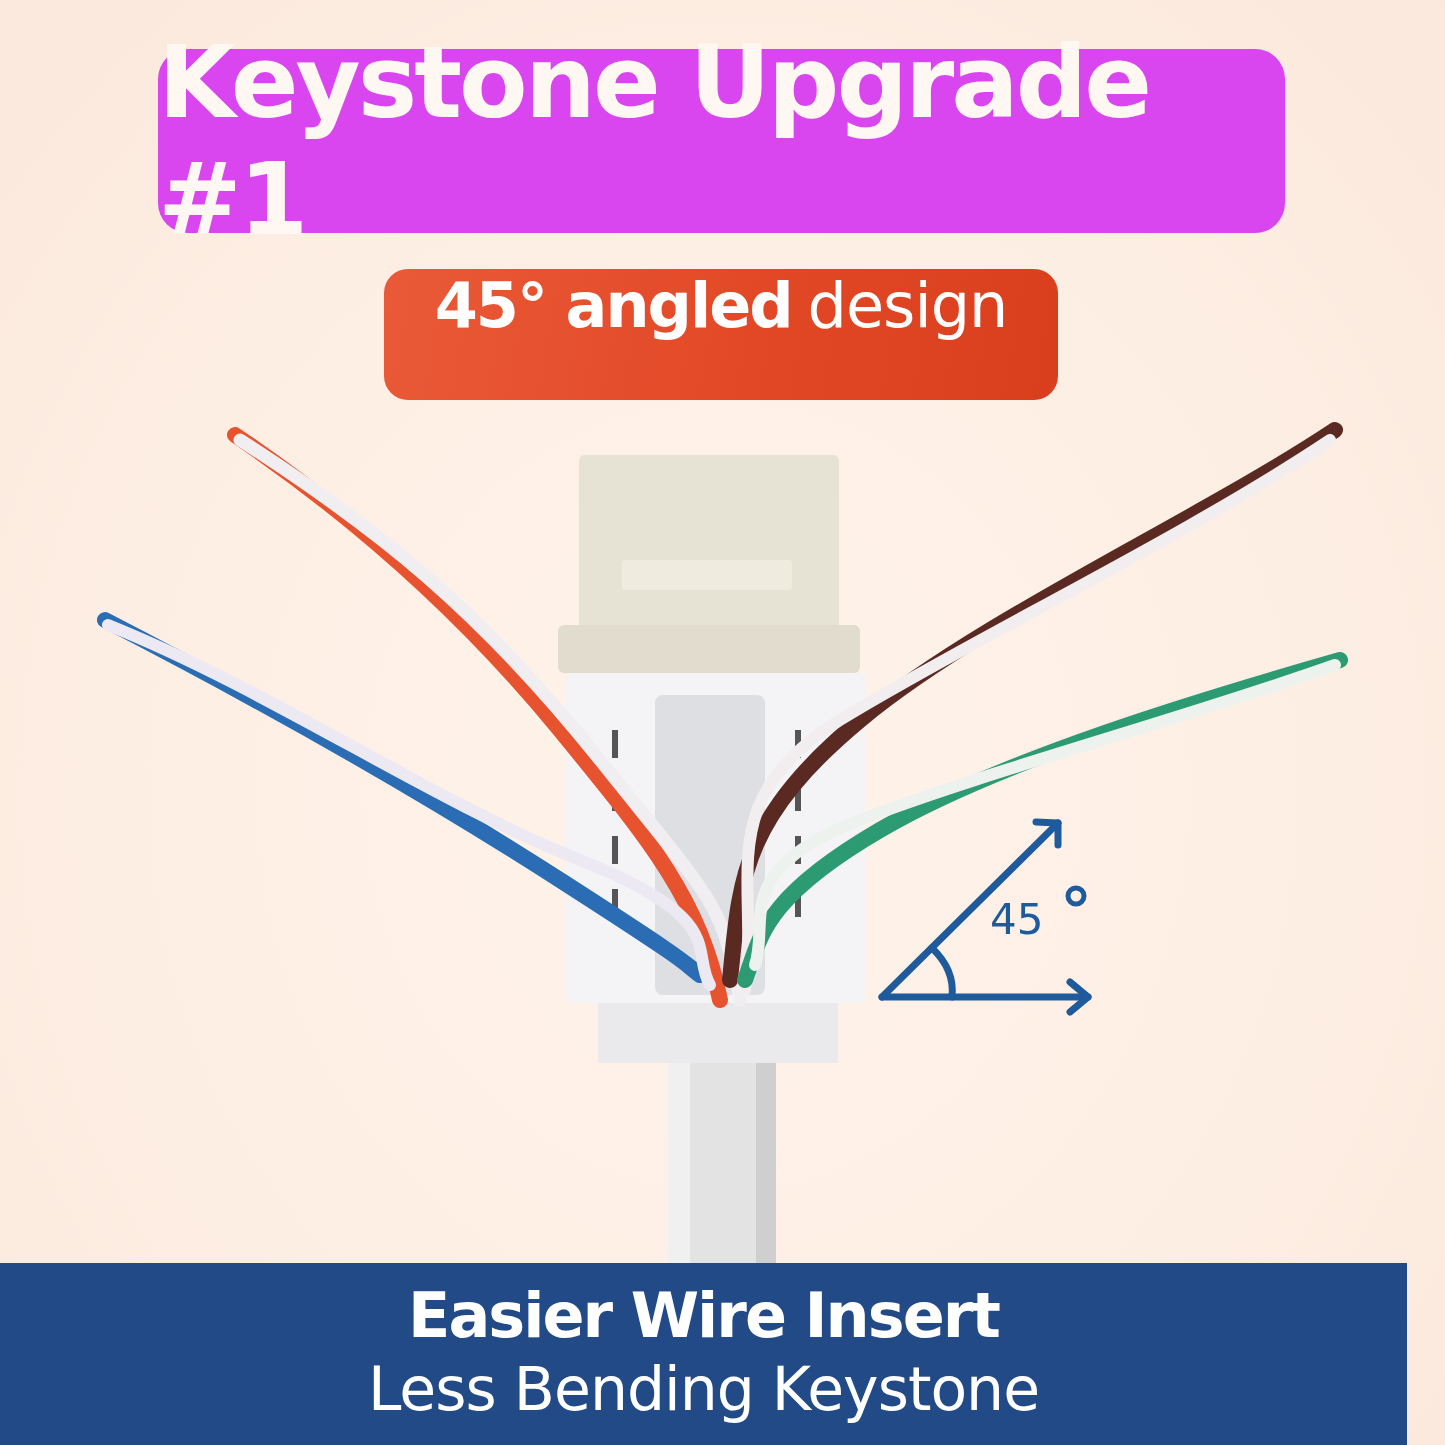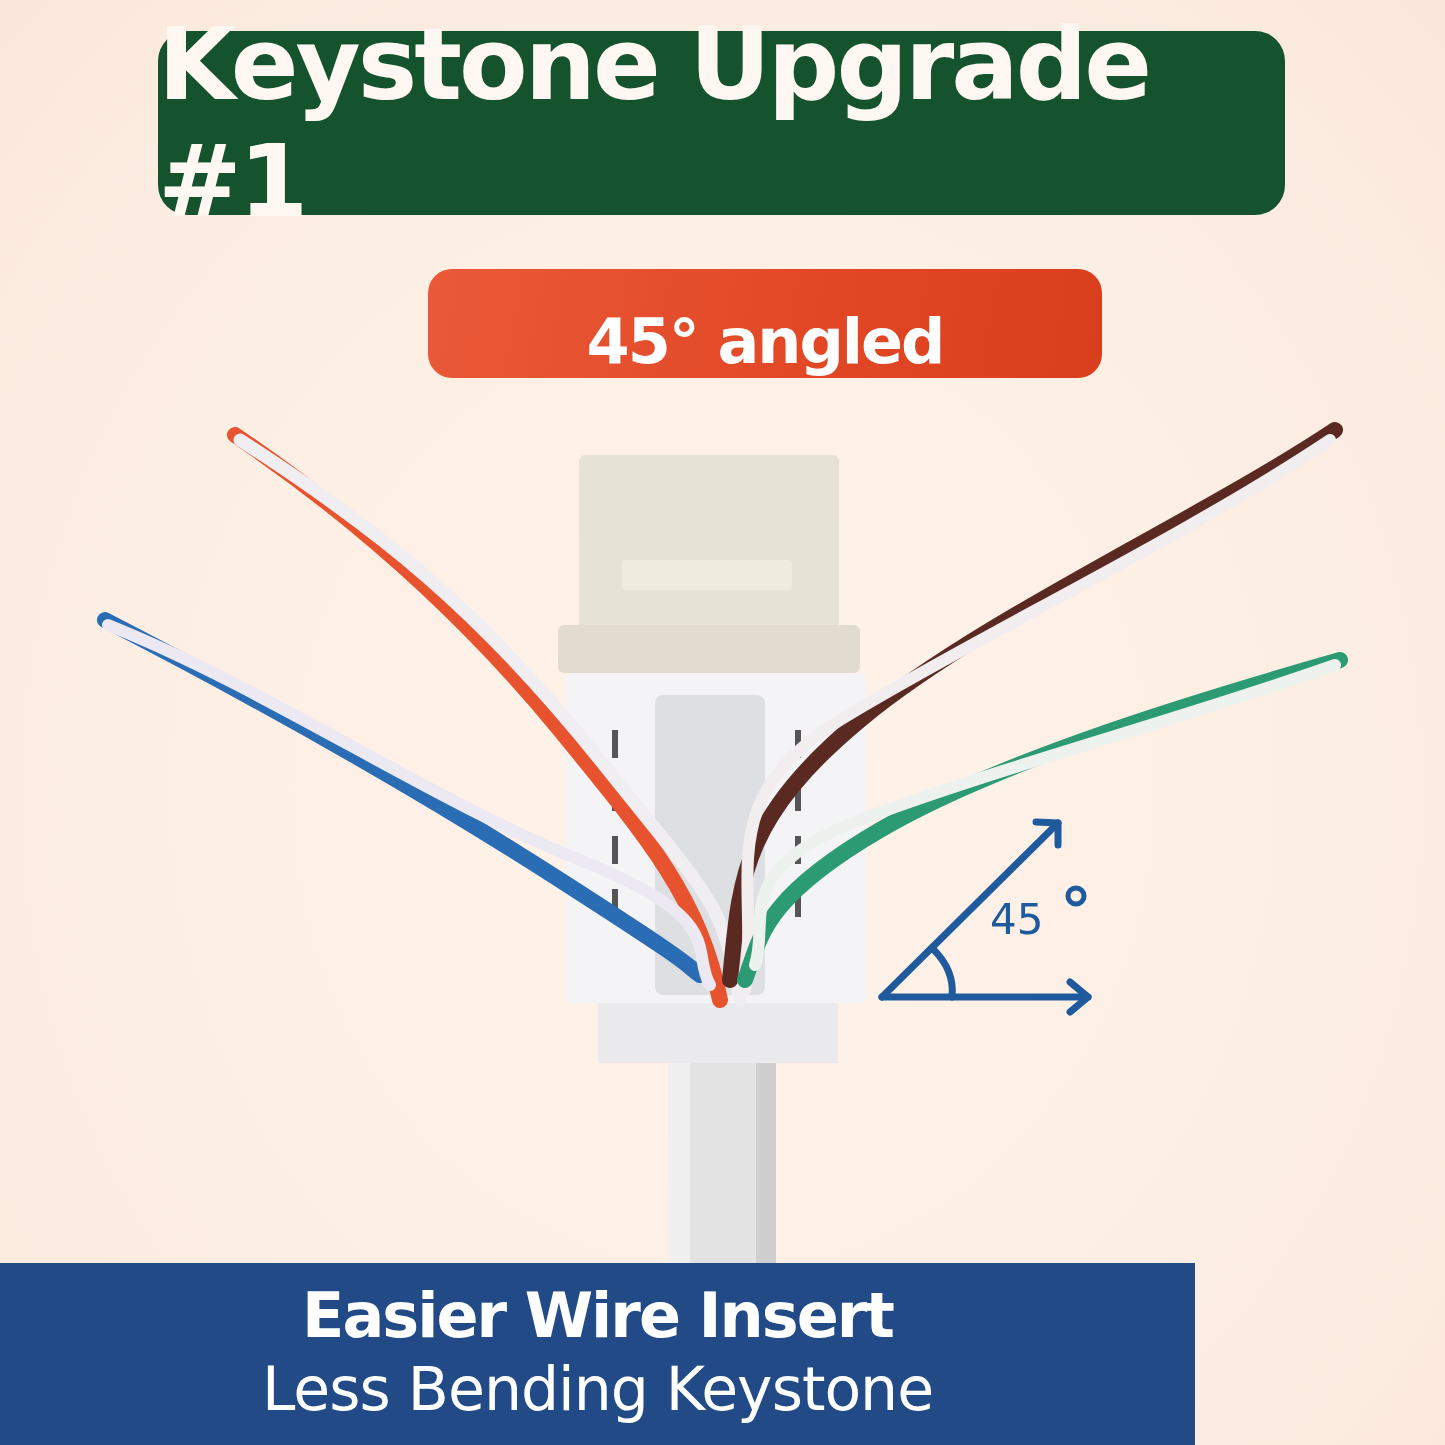--- a/index.html
+++ b/index.html
@@ -2,56 +2,57 @@
 <html><head>
 <meta charset="utf-8">
 <style>
   html, body { margin:0; padding:0; }
   body {
     width:1445px; height:1445px; overflow:hidden; position:relative;
     background: radial-gradient(ellipse at 50% 55%, #fff3ea 0%, #fdeee3 60%, #fbe8dc 100%);
     font-family: "Liberation Sans", "DejaVu Sans", sans-serif;
   }
   .title-banner {
-    position:absolute; left:158px; top:31px; width:1127px; height:184px;
-    background:#14532d; border-radius:30px;
+    position:absolute; left:158px; top:49px; width:1127px; height:184px;
+    background:#d946ef; border-radius:30px;
     display:flex; align-items:center; justify-content:center;
   }
   .title-banner span {
     color:#fff8f2; font-size:100px; font-weight:bold; letter-spacing:-3px;
     font-family: "DejaVu Sans", sans-serif;
   }
   .sub-pill {
-    position:absolute; left:384px; top:269px; width:674px; height:109px;
+    position:absolute; left:384px; top:269px; width:674px; height:131px;
     background: linear-gradient(100deg, #ea5a38 0%, #e24826 55%, #d93e1d 100%);
-    border-radius:24px; display:flex; align-items:flex-end; justify-content:center;margin-left:44px;
+    border-radius:24px; display:flex; align-items:flex-start; justify-content:center;
   }
   .sub-pill .bold { color:#fff; font-size:62px; font-weight:bold; letter-spacing:-2px; font-family:"DejaVu Sans", sans-serif; }
   .sub-pill .light { color:#fff; font-size:62px; font-weight:normal; margin-left:16px; letter-spacing:-1px; font-family:"DejaVu Sans", sans-serif; }
   .illustration { position:absolute; left:0; top:400px; width:1445px; height:865px; }
   .footer {
-    position:absolute; left:0; top:1263px; width:1195px; height:182px; background:#214a86;
+    position:absolute; left:0; top:1263px; width:1407px; height:182px; background:#214a86;
     display:flex; flex-direction:column; align-items:center; justify-content:center;
   }
   .footer .line1 { color:#fff; font-size:62px; font-weight:bold; letter-spacing:-2px; font-family:"DejaVu Sans", sans-serif; margin-top:-6px; }
   .footer .line2 { color:#fff; font-size:60px; font-weight:normal; letter-spacing:-1px; font-family:"DejaVu Sans", sans-serif; margin-top:2px; }
   .angle-label {
     position:absolute; left:990px; top:895px; color:#1e5a9c; font-size:42px;
     font-family:"DejaVu Sans", sans-serif;
   }
 </style>
 </head>
 <body>
 
 <div class="title-banner">
   <span>Keystone Upgrade #1</span>
 </div>
 
 <div class="sub-pill">
   <span class="bold">45° angled</span>
+  <span class="light">design</span>
 </div>
 
 <svg class="illustration" viewBox="0 400 1445 865" xmlns="http://www.w3.org/2000/svg">
 
   <g>
     <rect x="668" y="1010" width="108" height="260" fill="#e3e3e3"></rect>
     <rect x="668" y="1010" width="22" height="260" fill="#f0f0f0"></rect>
     <rect x="756" y="1010" width="20" height="260" fill="#cfcfcf"></rect>
   </g>
 

